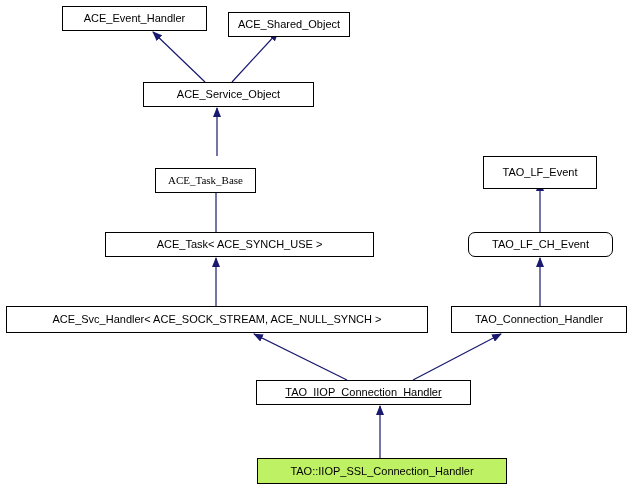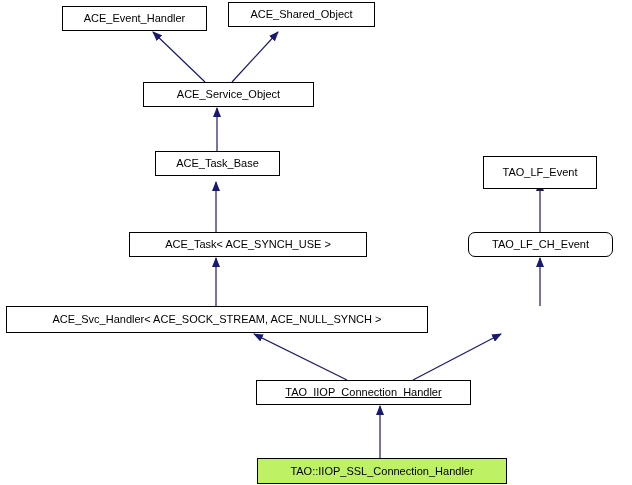--- a/index.html
+++ b/index.html
@@ -62,40 +62,43 @@
       <line x1="216" y1="306" x2="216" y2="258" stroke="#191970" stroke-width="1.2" marker-end="url(#arrowhead)"></line>
       <line x1="540" y1="232" x2="540" y2="182" stroke="#191970" stroke-width="1.2" marker-end="url(#arrowhead)"></line>
       <line x1="540" y1="306" x2="540" y2="258" stroke="#191970" stroke-width="1.2" marker-end="url(#arrowhead)"></line>
       <line x1="347" y1="380" x2="254" y2="334" stroke="#191970" stroke-width="1.2" marker-end="url(#arrowhead)"></line>
       <line x1="413" y1="380" x2="501" y2="334" stroke="#191970" stroke-width="1.2" marker-end="url(#arrowhead)"></line>
       <line x1="380" y1="458" x2="380" y2="406" stroke="#191970" stroke-width="1.2" marker-end="url(#arrowhead)"></line>
     </svg>
     <div class="node" style="left: 62px; top: 6px; width: 145px; height: 25px;">
       <span>ACE_Event_Handler</span>
     </div>
-    <div class="node" style="left: 228px; top: 2px; width: 147px; height: 25px;">
+    <div class="node" style="left: 228px; top: 12px; width: 122px; height: 25px;">
       <span>ACE_Shared_Object</span>
     </div>
     <div class="node" style="left: 143px; top: 82px; width: 171px; height: 25px;">
       <span>ACE_Service_Object</span>
     </div>
-    <div class="node" style="left: 155px; top: 151px; width: 125px; height: 25px;">
+    <div class="node" style="left: 155px; top: 168px; width: 101px; height: 25px; font-family: Liberation Serif, serif;">
       <span>ACE_Task_Base</span>
     </div>
-    <div class="node" style="left: 105px; top: 232px; width: 238px; height: 25px; margin-left: 24px;">
+    <div class="node" style="left: 105px; top: 232px; width: 269px; height: 25px;">
       <span>ACE_Task&lt; ACE_SYNCH_USE &gt;</span>
     </div>
     <div class="node" style="left: 6px; top: 306px; width: 422px; height: 27px;">
       <span>ACE_Svc_Handler&lt; ACE_SOCK_STREAM, ACE_NULL_SYNCH &gt;</span>
     </div>
     <div class="node" style="left: 483px; top: 156px; width: 114px; height: 33px;">
       <span>TAO_LF_Event</span>
     </div>
     <div class="node" style="left: 468px; top: 232px; width: 145px; height: 25px; border-radius: 7px;">
       <span>TAO_LF_CH_Event</span>
     </div>
+    <div class="node" style="left: 451px; top: 306px; width: 176px; height: 27px;">
+      <span>TAO_Connection_Handler</span>
+    </div>
     <div class="node" style="left: 256px; top: 380px; width: 215px; height: 25px; text-decoration: underline;">
       <span>TAO_IIOP_Connection_Handler</span>
     </div>
     <div class="node highlighted" style="left: 257px; top: 458px; width: 250px; height: 26px;">
       <span>TAO::IIOP_SSL_Connection_Handler</span>
     </div>
   </div>
 
 </body></html>

